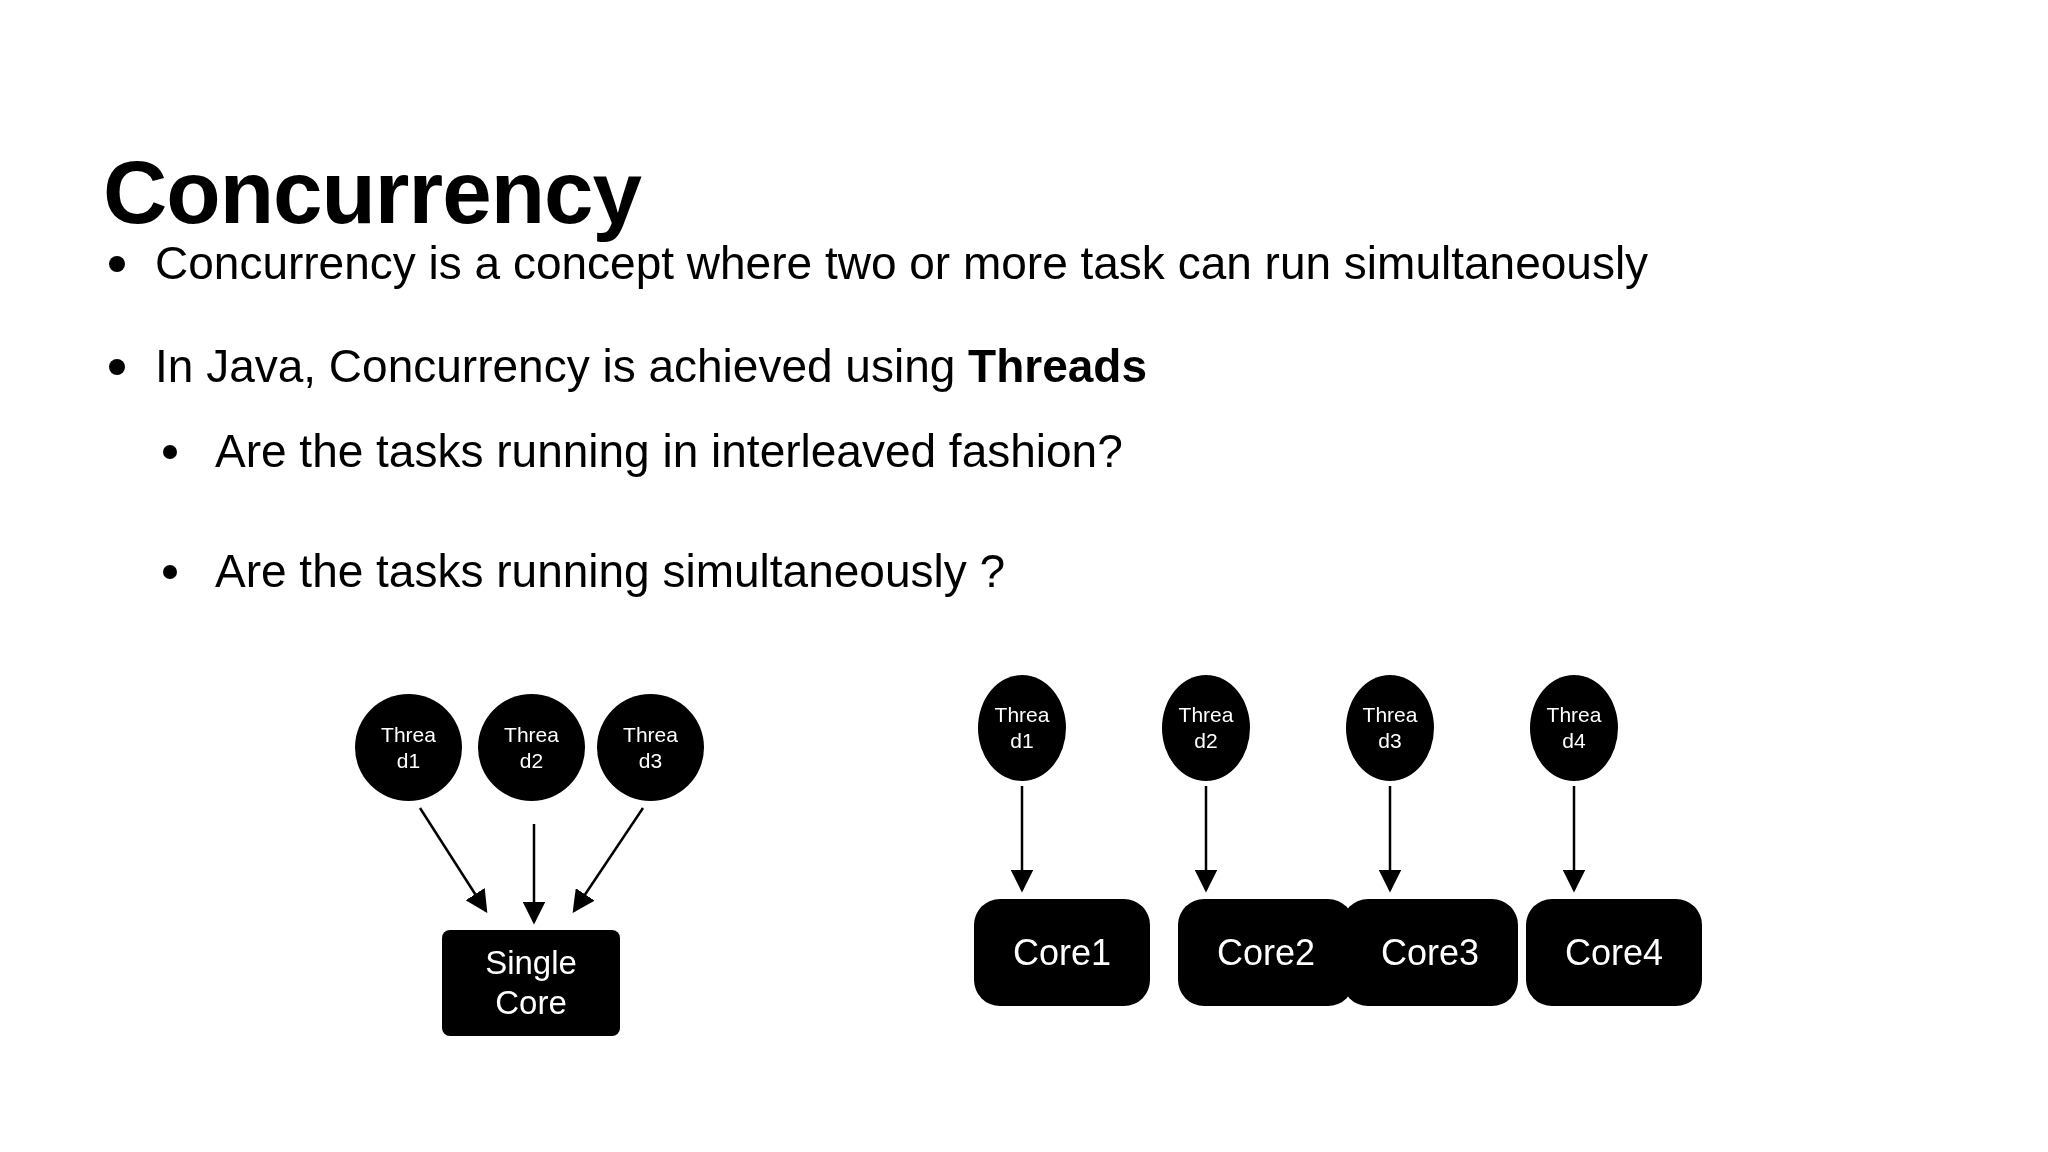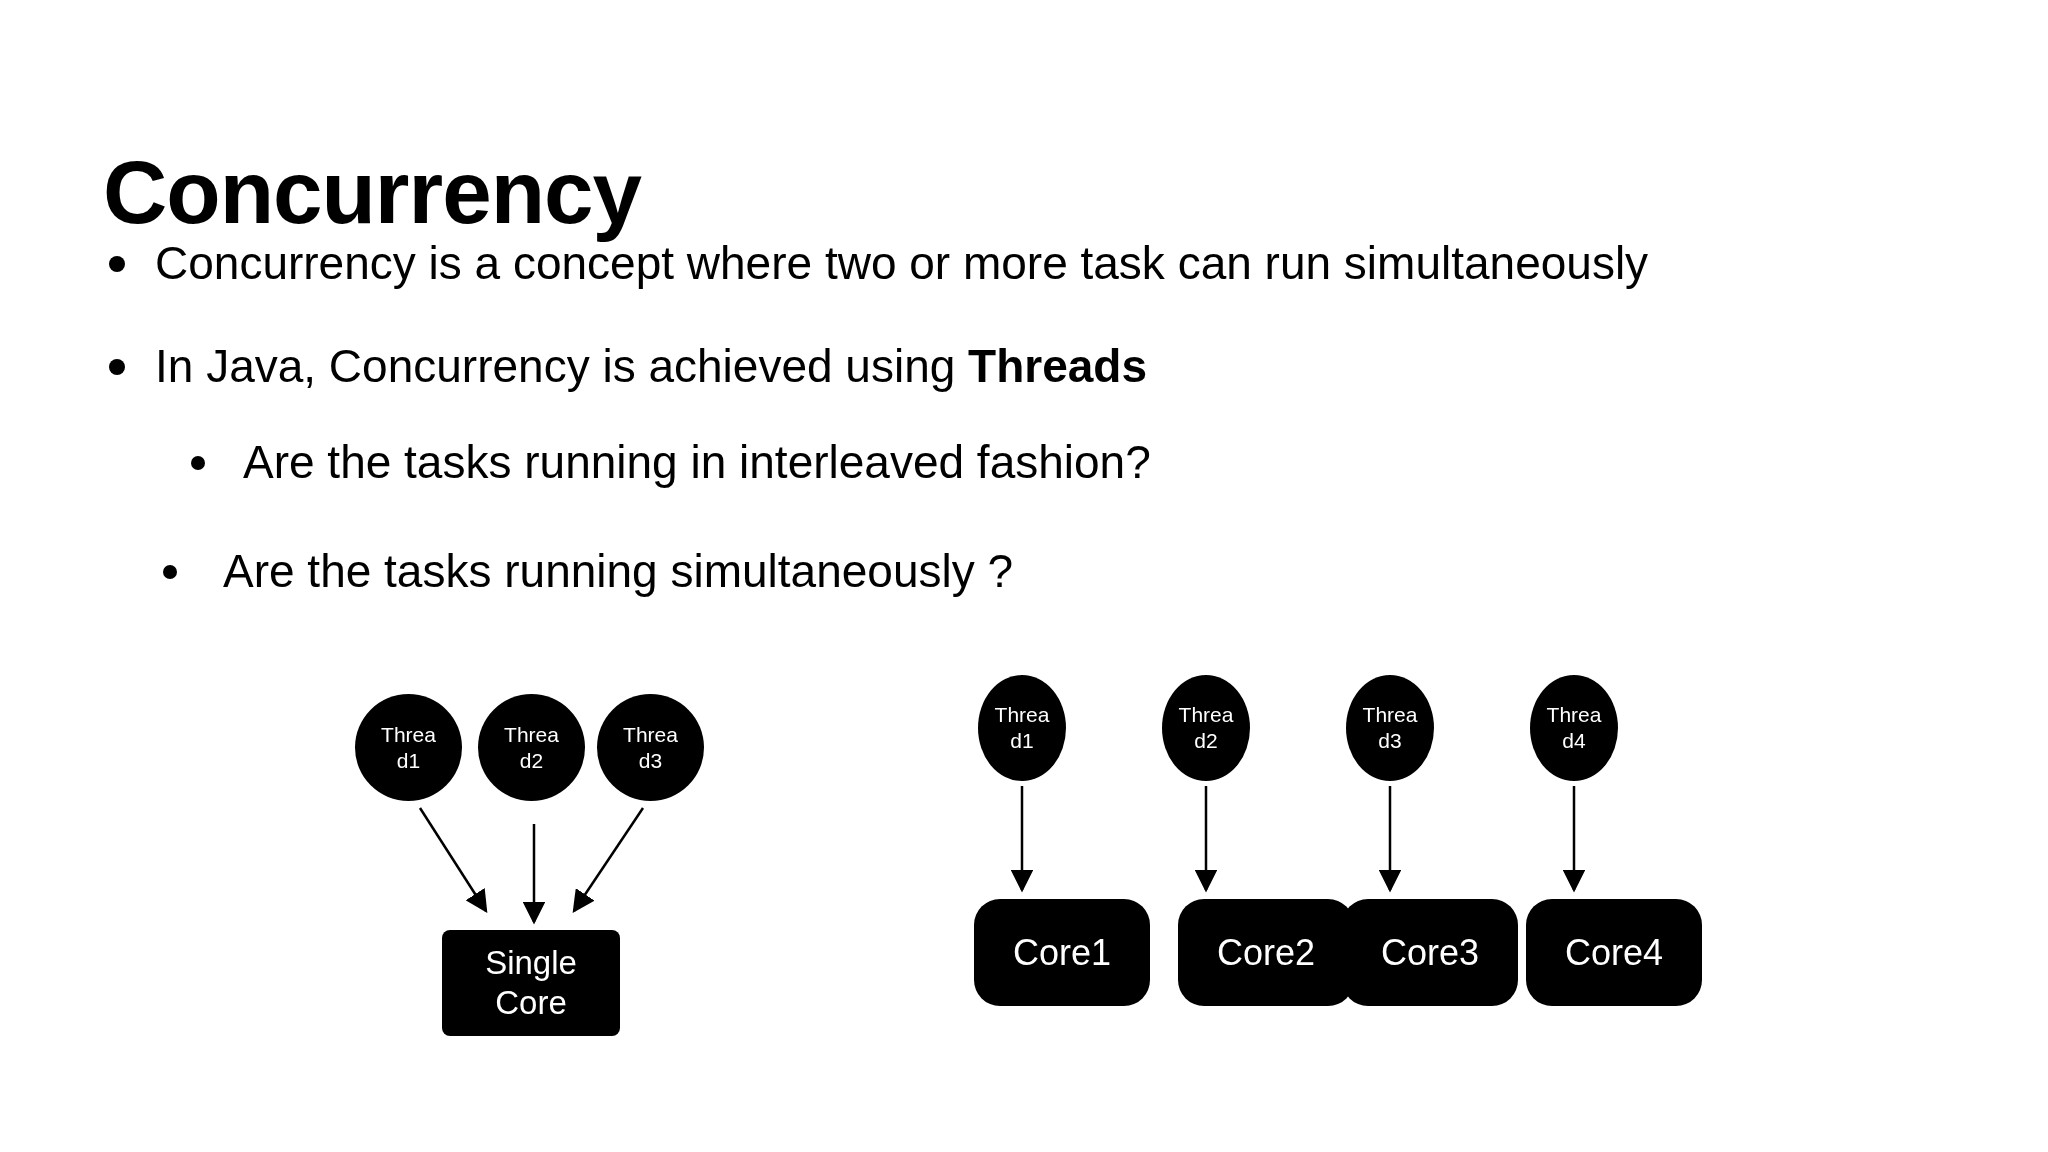--- a/index.html
+++ b/index.html
@@ -40,22 +40,22 @@
   .dot {
     position: absolute;
     top: 50%;
     background: #000;
     border-radius: 50%;
   }
   .level1 .dot { left: 109px; width: 16px; height: 16px; margin-top: -8px; }
   .level2 .dot { left: 163px; width: 14px; height: 14px; margin-top: -7px; }
   .b-row1 { top: 227px; }
   .b-row2 { top: 330px; }
-  .b-row3 { top: 426px; margin-left: 28px; }
-  .b-row4 { top: 535px; padding-left: 8px; }
+  .b-row3 { top: 415px; }
+  .b-row4 { top: 535px; }
 
   .shape {
     position: absolute;
     background: #000000;
     color: #ffffff;
     display: flex;
     flex-direction: column;
     align-items: center;
     justify-content: center;
     text-align: center;

